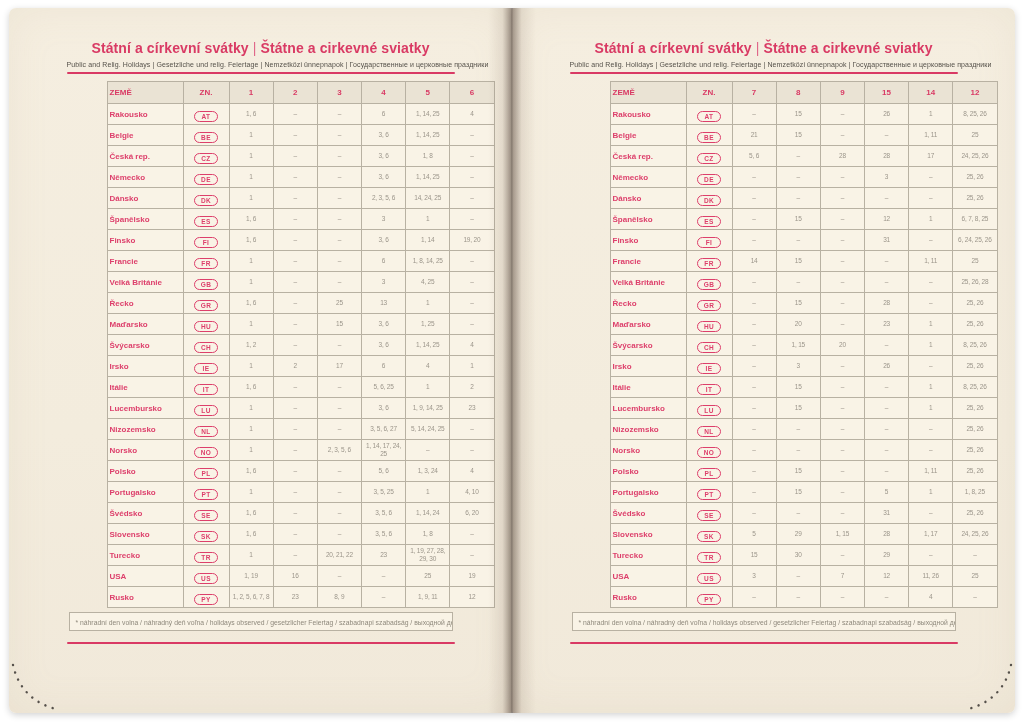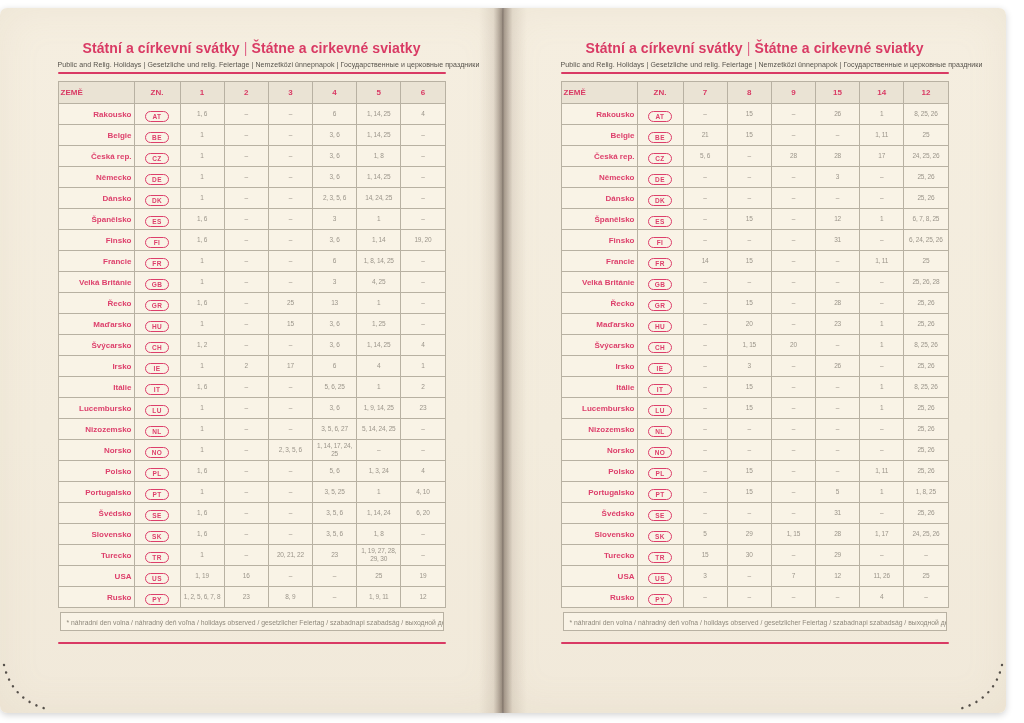--- a/index.html
+++ b/index.html
@@ -1,37 +1,37 @@
 <!DOCTYPE html>
 <html><head>
 <meta charset="utf-8">
 <style>
   html,body{margin:0;padding:0;background:#ffffff;width:1024px;height:723px;overflow:hidden;
     font-family:"Liberation Sans", sans-serif;}
-  .book{position:absolute;left:0;top:8px;width:1006px;height:705px;display:flex;}
+  .book{position:absolute;left:9px;top:8px;width:1006px;height:705px;display:flex;}
   .page{position:relative;flex:1 1 50%;background:linear-gradient(180deg,#f5eee0 0%,#f3ecdd 60%,#f1e9da 100%);
     border-radius:7px;box-shadow:0 2px 7px rgba(0,0,0,0.18), inset 0 0 40px rgba(190,170,140,0.12);}
   .page.left{border-top-right-radius:2px;border-bottom-right-radius:2px;}
   .page.right{border-top-left-radius:2px;border-bottom-left-radius:2px;}
   .spine{position:absolute;left:50%;top:0;bottom:0;width:48px;margin-left:-24px;z-index:5;pointer-events:none;
     background:linear-gradient(90deg,rgba(90,65,50,0) 0%,rgba(90,65,50,0.10) 30%,rgba(60,40,30,0.42) 48%,rgba(40,25,20,0.55) 50%,rgba(60,40,30,0.42) 52%,rgba(90,65,50,0.10) 70%,rgba(90,65,50,0) 100%);}
   .content{width:388px;margin:0 auto;padding-top:32px;}
   .title{text-align:center;color:#d93a64;font-weight:bold;font-size:14px;letter-spacing:0.1px;margin-bottom:5px;}
   .title .sep{font-weight:normal;padding:0 4px;color:#e0688a;}
   .subtitle{text-align:center;color:#55514a;font-size:7px;letter-spacing:0.1px;margin-bottom:4px;white-space:nowrap;}
   .rule{height:2px;background:#d93a64;border-radius:1px;}
   .top-rule{margin-bottom:7px;}
   .bottom-rule{margin-top:11px;}
-  table.holidays{width:388px;border-collapse:collapse;table-layout:fixed;}
+  table.holidays{width:388px;border-collapse:collapse;table-layout:fixed;margin-left:40px;}
   table.holidays col.c-country{width:76px;}
   table.holidays col.c-code{width:46px;}
   table.holidays th, table.holidays td{border:1px solid #b8b1a2;background:#f9f3e6;padding:1px 2px;}
   table.holidays th{background:#eae3d4;color:#d93a64;font-size:8px;height:19px;}
   th.h-country{text-align:left;padding-left:6px;}
-  td.country{color:#dd3f6b;font-weight:bold;font-size:8px;text-align:right;padding-left:6px;height:18px;}
+  td.country{color:#dd3f6b;font-weight:bold;font-size:8px;text-align:left;padding-left:6px;height:18px;}
   td.code{text-align:center;}
   td.month{color:#9b958a;font-size:6.5px;letter-spacing:-0.2px;text-align:center;line-height:1.3;}
   .badge{display:inline-block;border:1px solid #dd3f6b;color:#dd3f6b;font-size:6.5px;font-weight:bold;
     border-radius:8px;padding:1px 5px 1px;letter-spacing:0.4px;min-width:12px;}
   .footnote{width:384px;margin:4px auto 0;border:1px solid #b8b1a2;background:#f9f3e6;color:#8f897c;
     font-size:6.8px;line-height:19px;height:19px;padding-left:6px;box-sizing:border-box;white-space:nowrap;overflow:hidden;}
   .perf{position:absolute;bottom:0;width:64px;height:64px;pointer-events:none;}
   .perf-left{left:1px;}
   .perf-right{right:1px;}
 </style>

